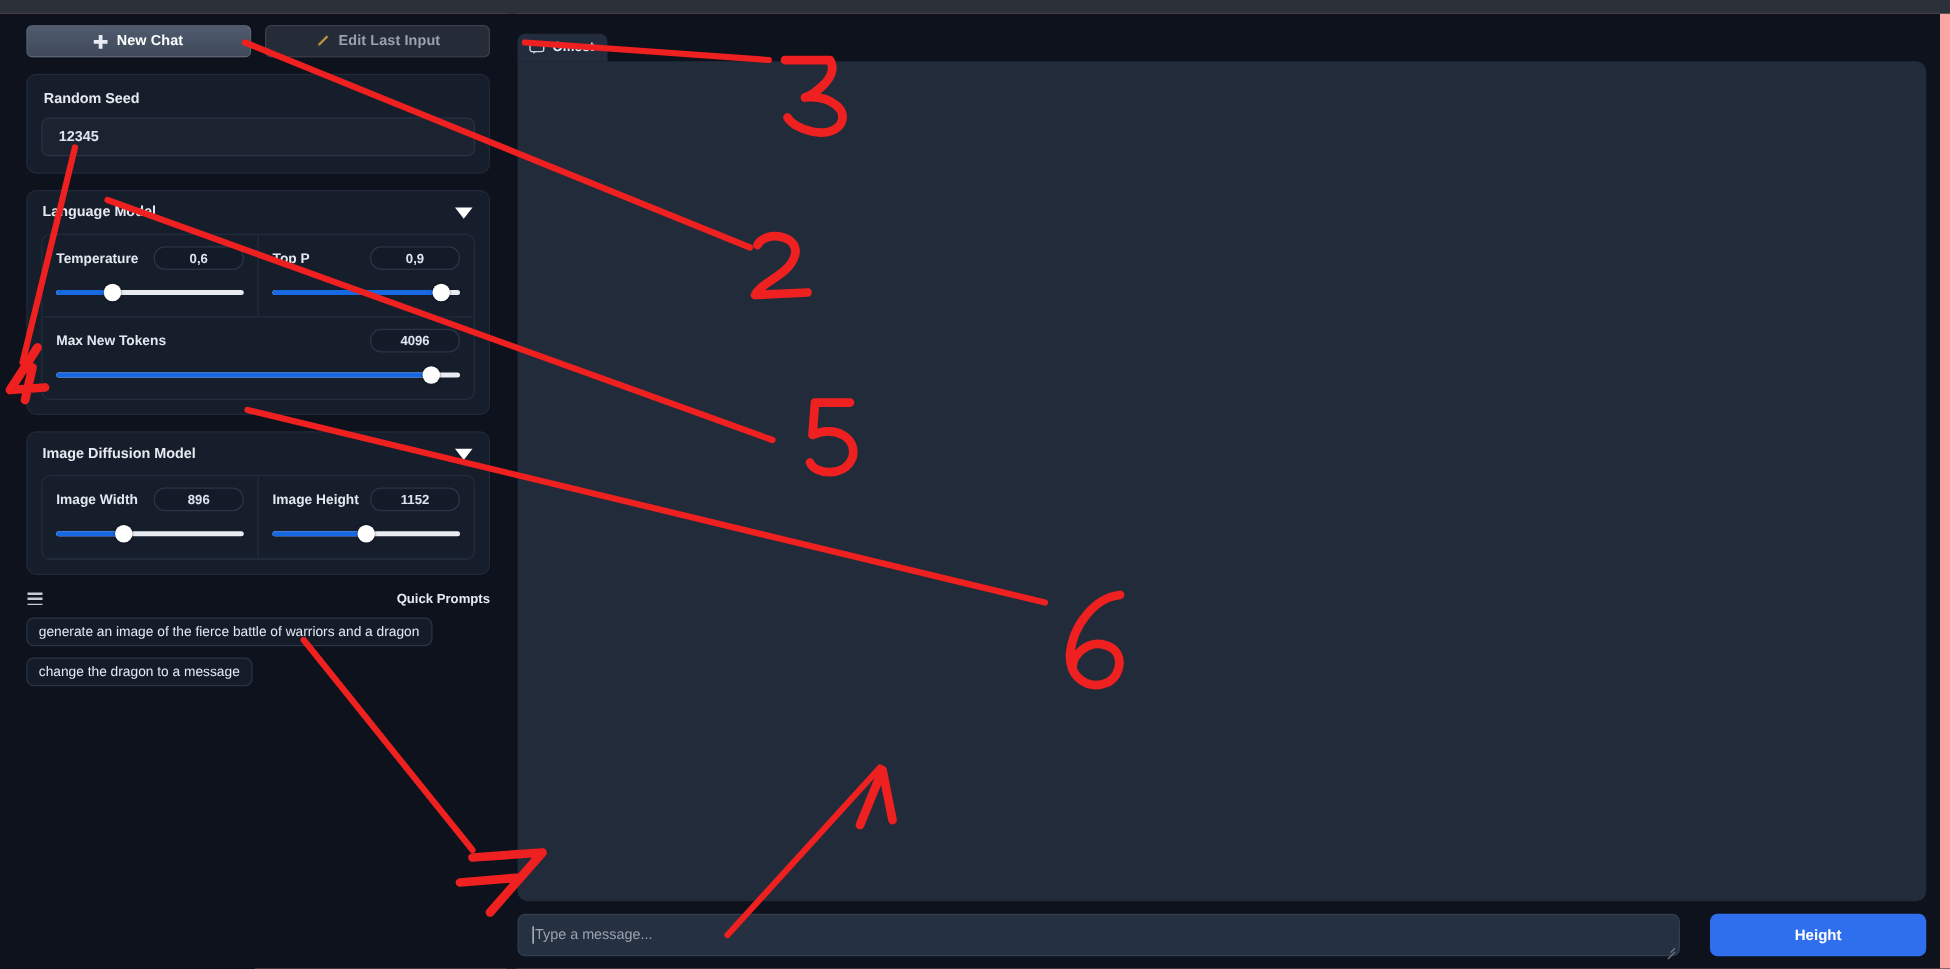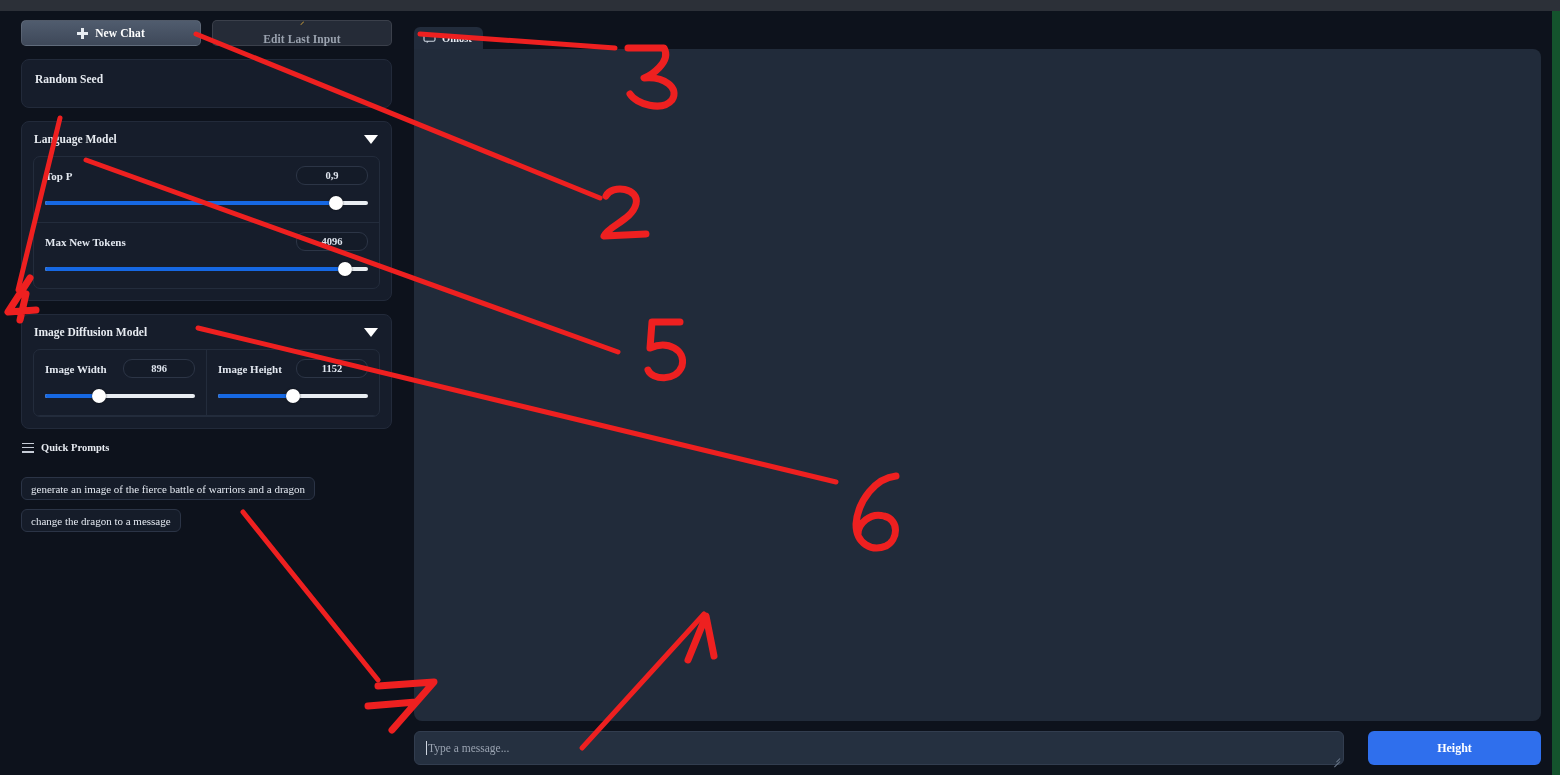--- a/index.html
+++ b/index.html
@@ -9,22 +9,21 @@
     height: 775px;
     overflow: hidden;
     background: #0c1018;
     font-family: "Liberation Sans", sans-serif;
   }
 
   #app {
     position: relative;
     width: 1560px;
     height: 775px;
-    background: #14532d;
-    font-family: Liberation Serif, serif;
+    background: #fca5a5;
   }
 
   
   .window-strip {
     position: absolute;
     left: 0; top: 0;
     width: 1560px; height: 11px;
     background: #2c3038;
   }
 
@@ -56,21 +55,20 @@
     cursor: pointer;
     border: 1px solid rgba(255,255,255,.10);
   }
   .btn-new-chat {
     background: linear-gradient(180deg,#505c6e 0%,#3e4859 100%);
     color: #ffffff;
   }
   .btn-edit-last {
     background: #252b37;
     color: #9aa2ae;
-    flex-direction: column;
   }
   .ico-plus {
     position: relative;
     width: 11px; height: 11px;
     display: inline-block;
   }
   .ico-plus::before, .ico-plus::after {
     content: ""; position: absolute; background: #e8ecf2;
   }
   .ico-plus::before { left: 4px; top: 0; width: 3px; height: 11px; }
@@ -212,21 +210,22 @@
 
   
   .card-advanced { margin-bottom: 13px; }
   .card-advanced .acc-head { height: 36px; }
 
   
   .qp-head {
     display: flex;
     align-items: center;
     gap: 7px;
-    margin: 4px 0 24px 1px;
+    margin: 4px 0 9px 1px;
+    justify-content: space-between;
   }
   .qp-head-label {
     font-size: 10.5px;
     font-weight: bold;
     color: #e7ebf1;
   }
   .ico-list {
     width: 12px; height: 10px;
     display: flex; flex-direction: column; justify-content: space-between;
   }
@@ -369,29 +368,43 @@
       <div class="btn-top btn-edit-last">
         <svg class="ico-pencil" viewBox="0 0 16 16">
           <path d="M12.6 1.9l1.5 1.5-8.6 8.6-2.1.6.6-2.1z" fill="#c9a24a" stroke="#8a6a24" stroke-width="0.7"></path>
         </svg>
         <span>Edit Last Input</span>
       </div>
     </div>
 
     <div class="card card-seed">
       <div class="seed-label">Random Seed</div>
+      <div class="seed-input">
+        <span>12345</span>
+      </div>
     </div>
 
     <div class="card">
       <div class="acc-head">
         <span class="acc-title">Language Model</span>
         <span class="tri-down"></span>
       </div>
       <div class="acc-body">
         <div class="srow">
+          <div class="scell">
+            <div class="sctop">
+              <span class="sclabel">Temperature</span>
+              <span class="scnum">0,6</span>
+            </div>
+            <div class="track">
+              <div class="track-bg"></div>
+              <div class="track-fill" style="width:30%"></div>
+              <div class="thumb" style="left:30%"></div>
+            </div>
+          </div>
           <div class="scell">
             <div class="sctop">
               <span class="sclabel">Top P</span>
               <span class="scnum">0,9</span>
             </div>
             <div class="track">
               <div class="track-bg"></div>
               <div class="track-fill" style="width:90%"></div>
               <div class="thumb" style="left:90%"></div>
             </div>

